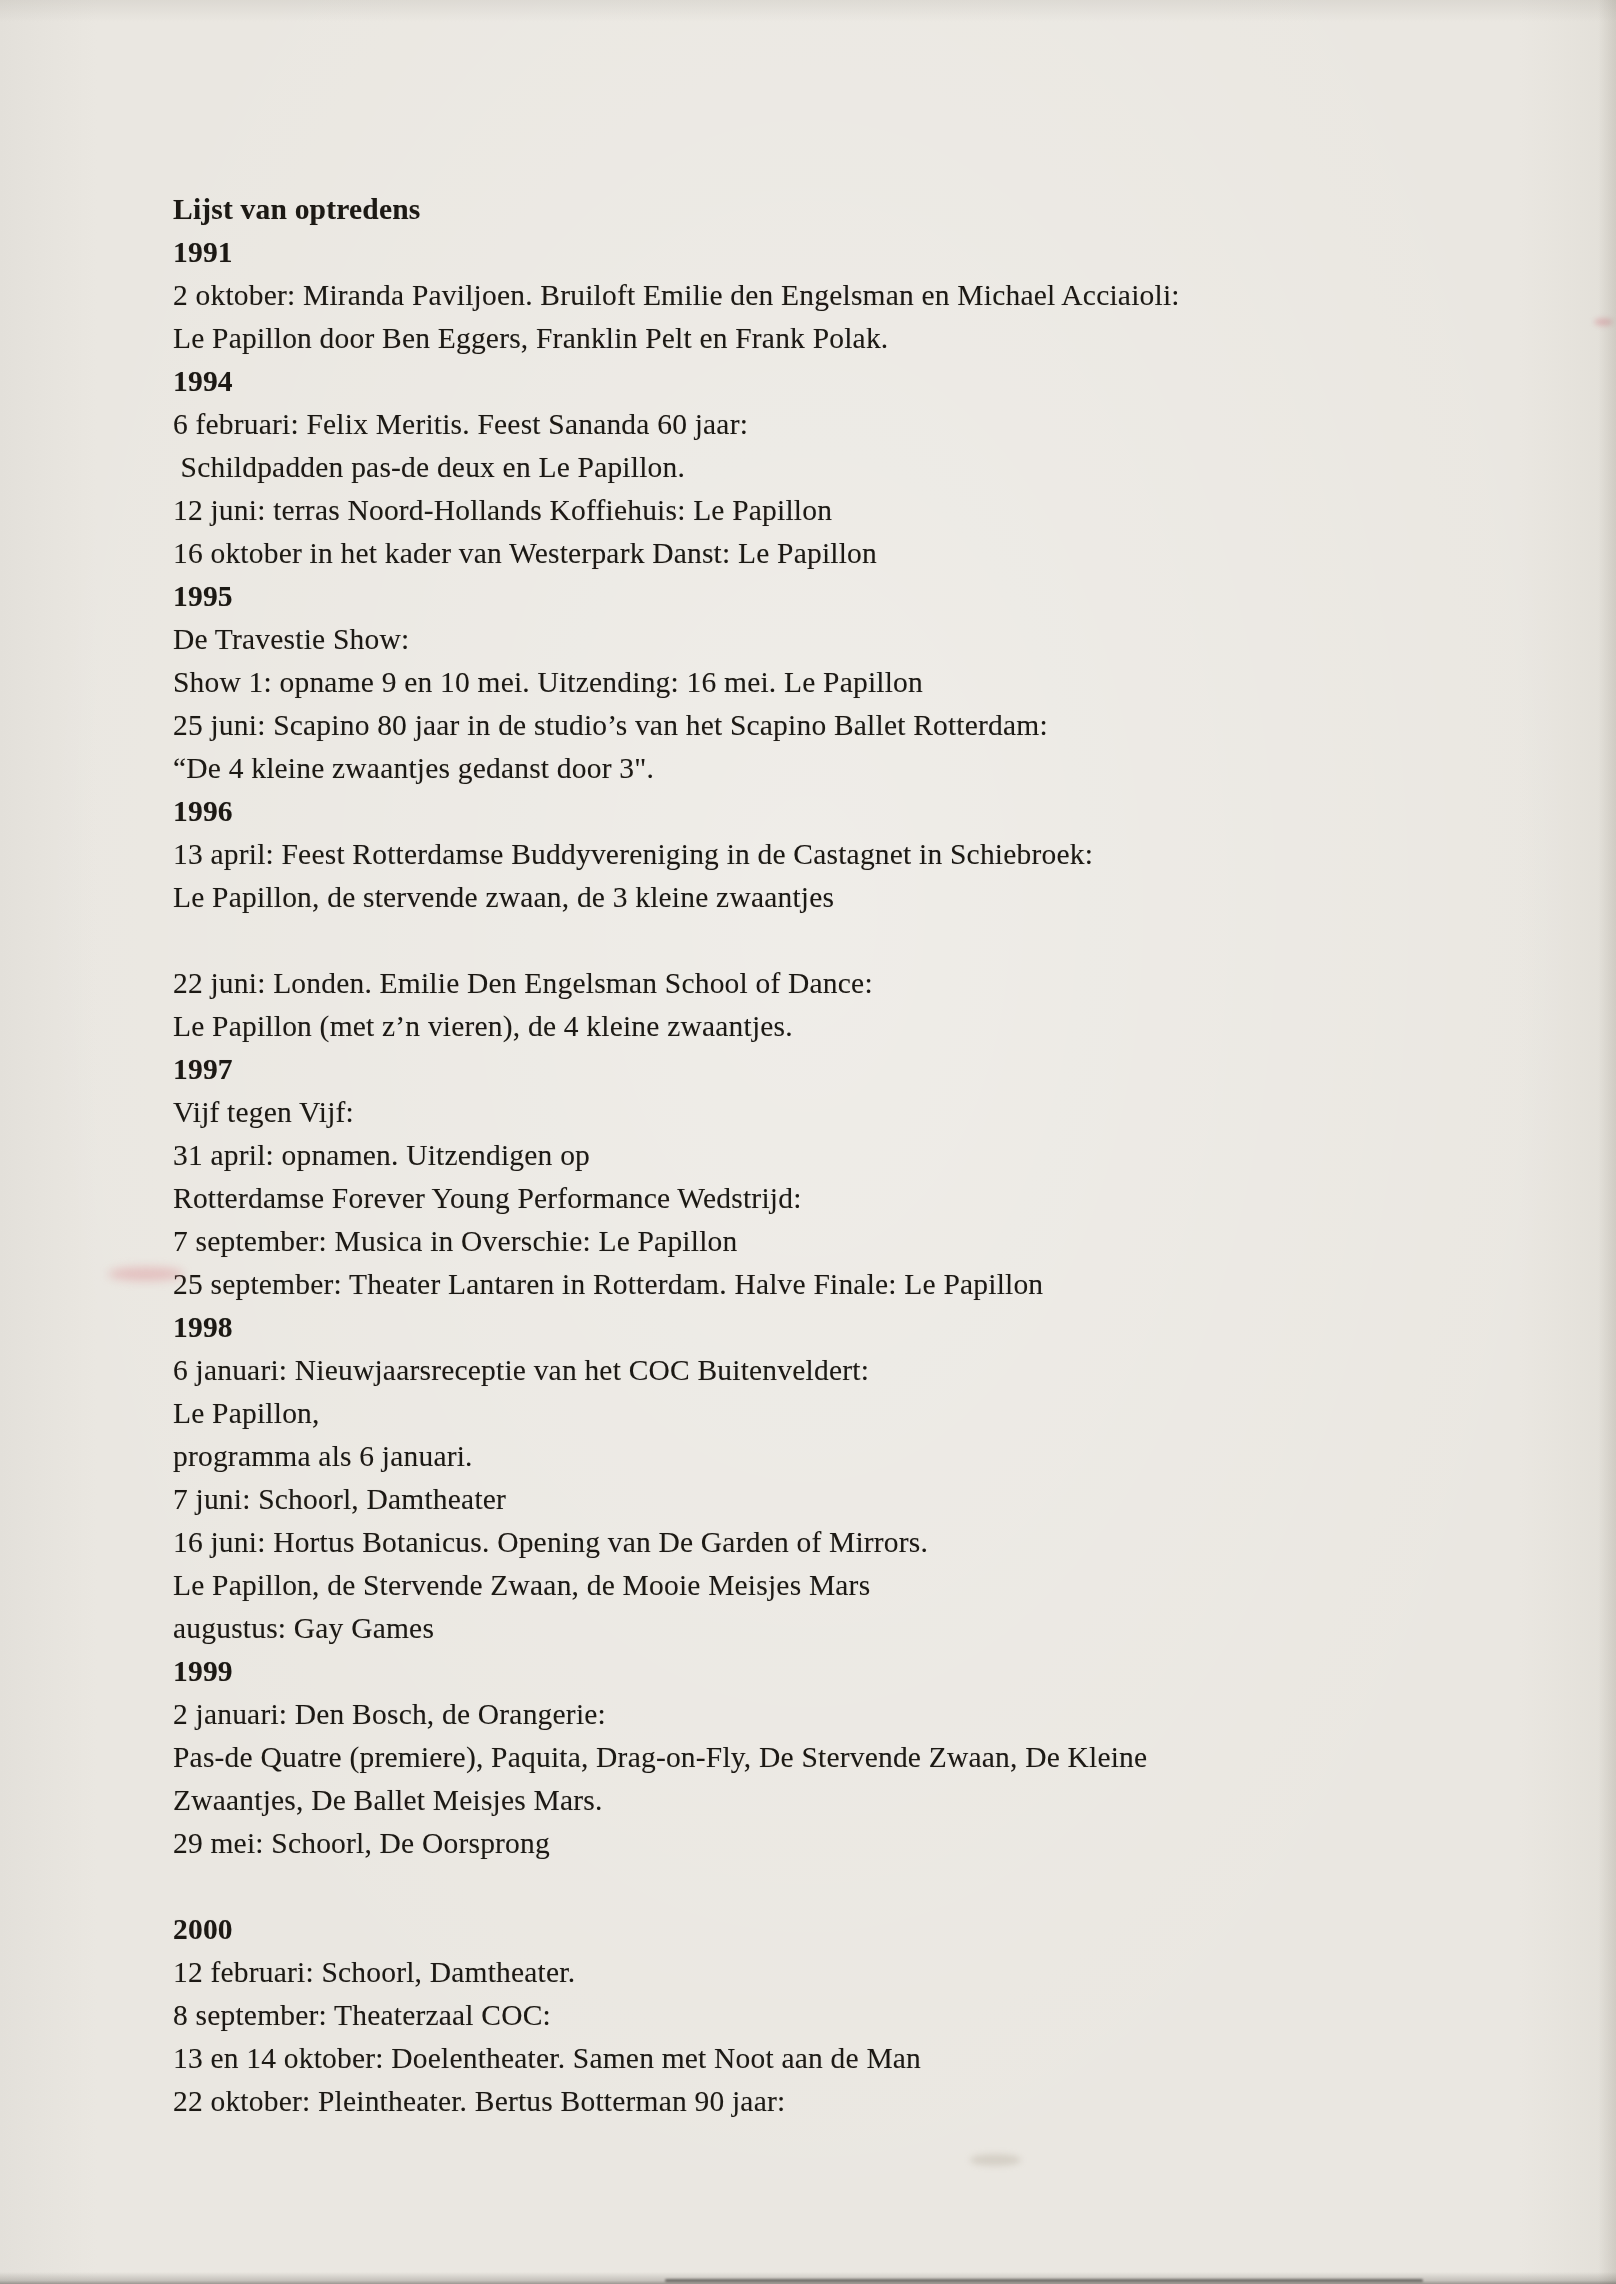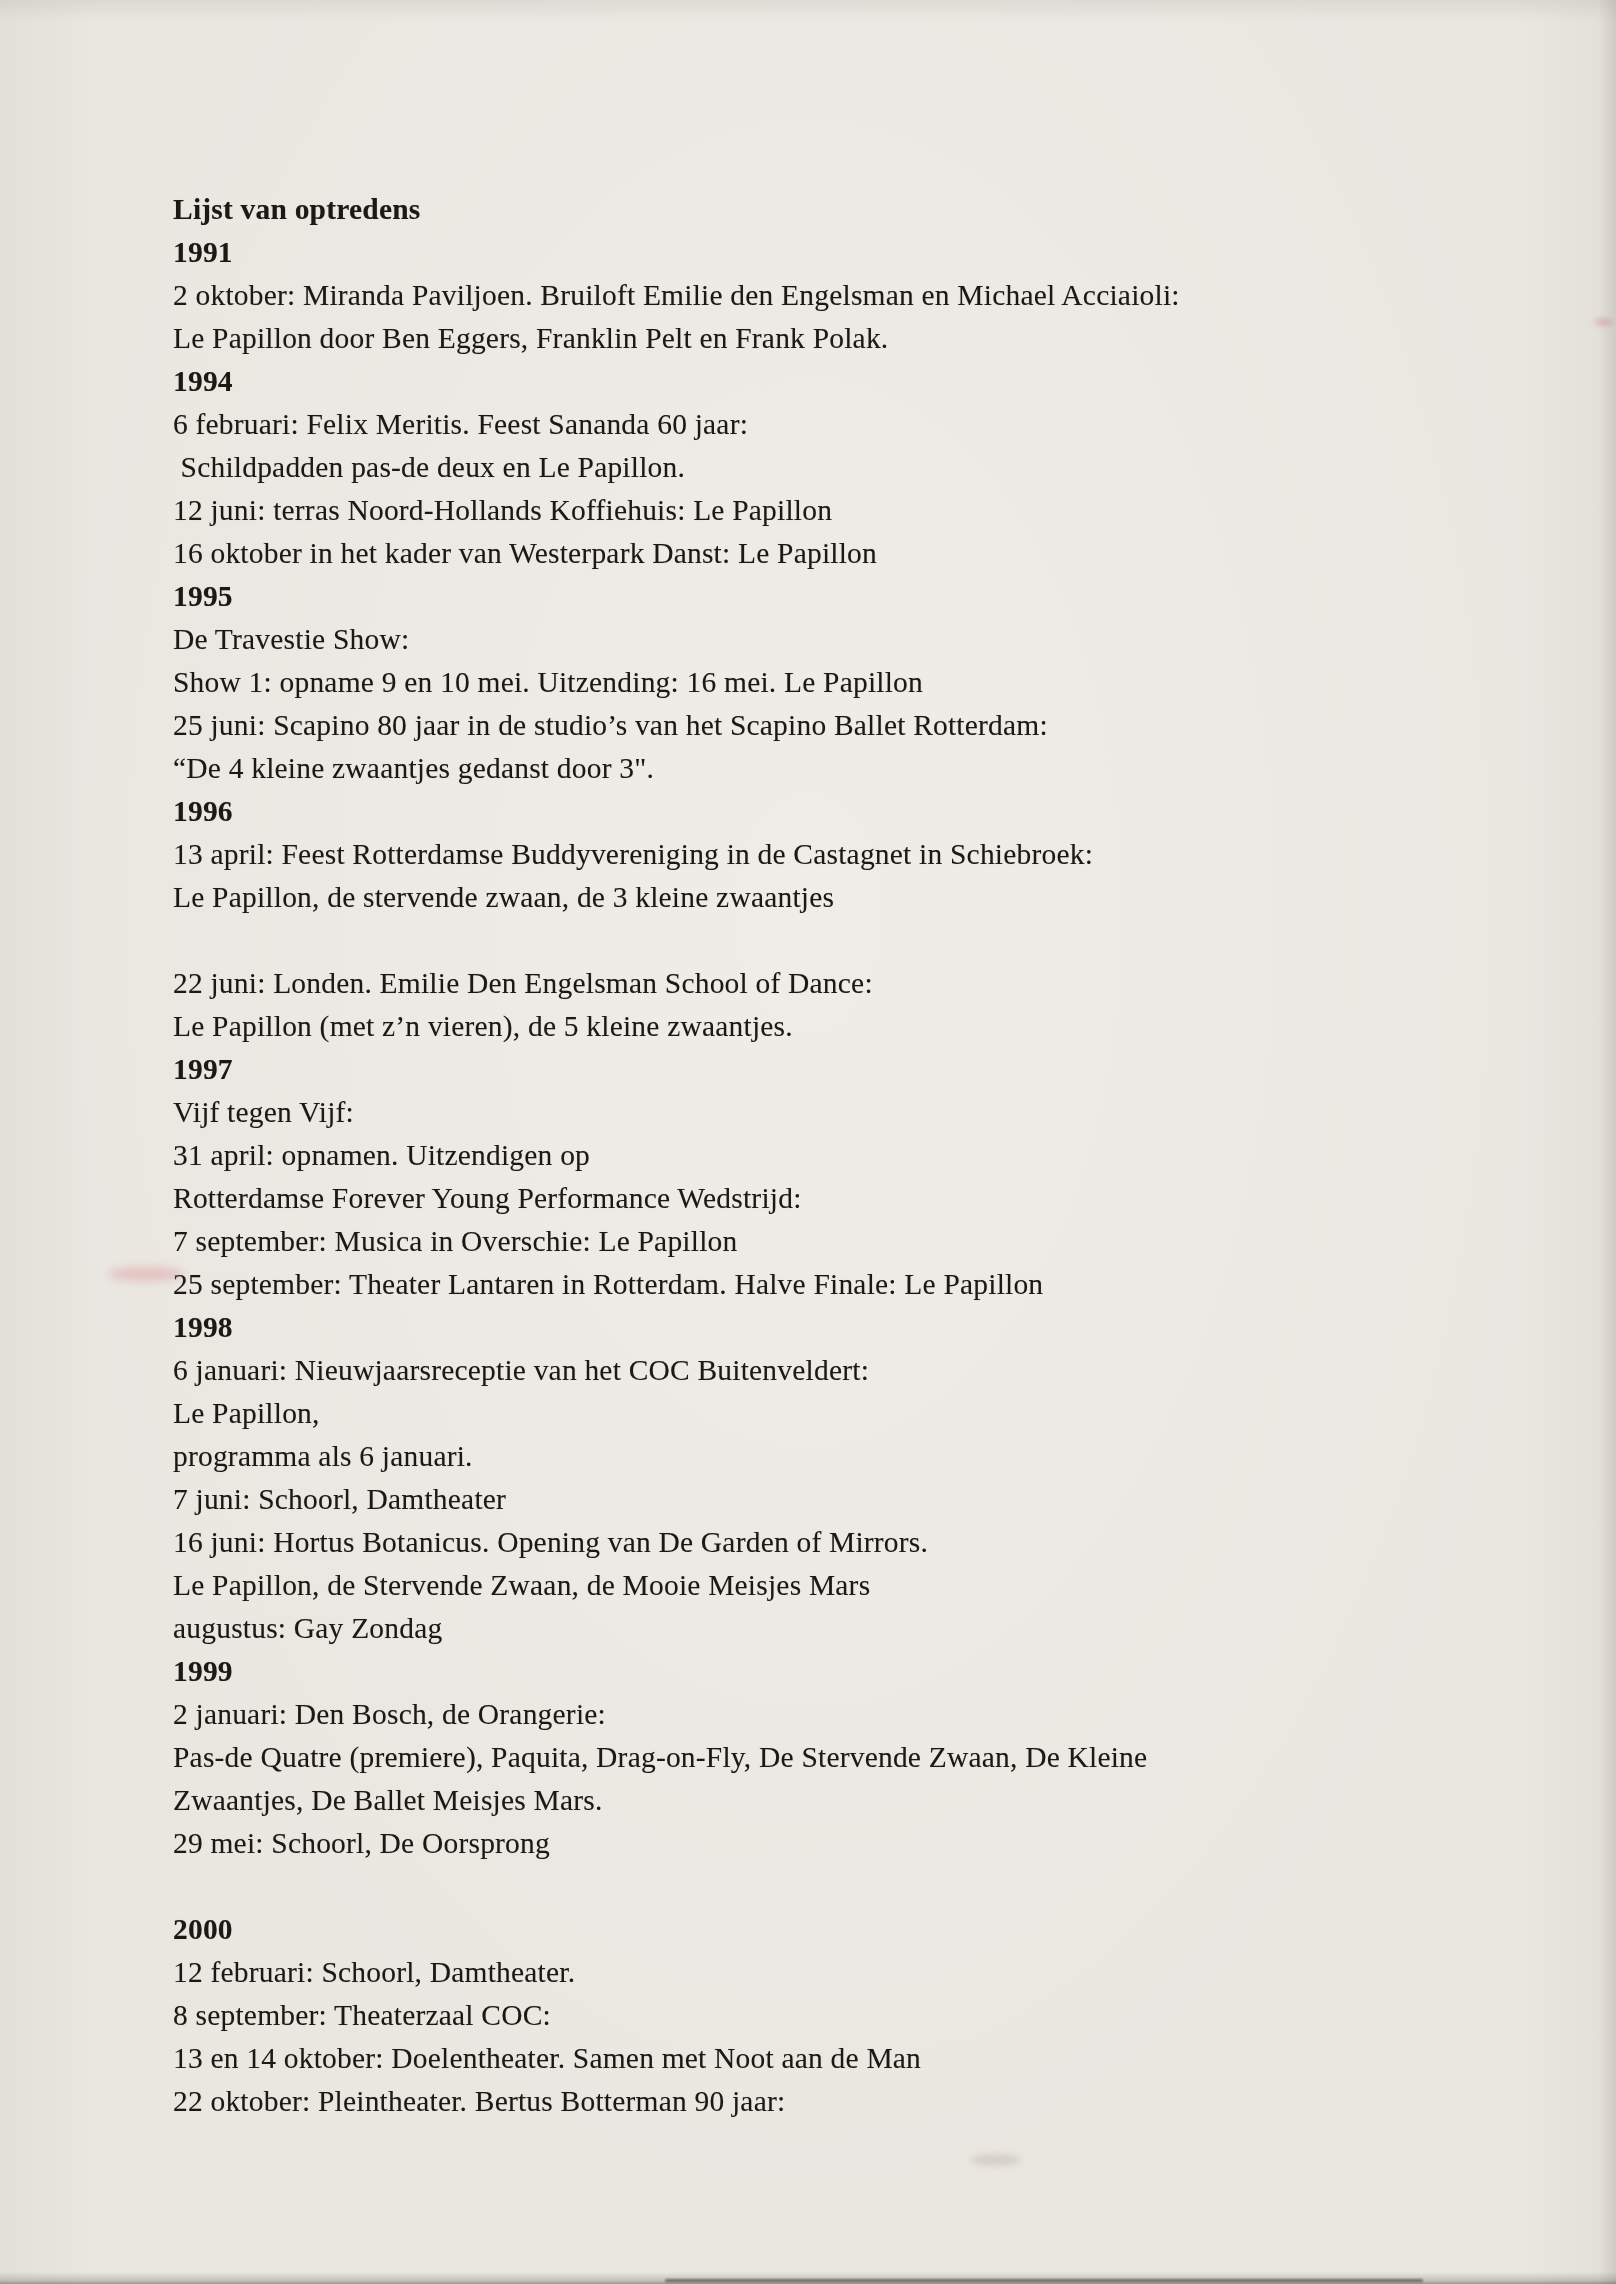--- a/index.html
+++ b/index.html
@@ -121,35 +121,35 @@
         <div class="line year">1995</div>
         <div class="line entry">De Travestie Show:</div>
         <div class="line entry">Show 1: opname 9 en 10 mei. Uitzending: 16 mei. Le Papillon</div>
         <div class="line entry">25 juni: Scapino 80 jaar in de studio’s van het Scapino Ballet Rotterdam:</div>
         <div class="line entry">“De 4 kleine zwaantjes gedanst door 3".</div>
         <div class="line year">1996</div>
         <div class="line entry">13 april: Feest Rotterdamse Buddyvereniging in de Castagnet in Schiebroek:</div>
         <div class="line entry">Le Papillon, de stervende zwaan, de 3 kleine zwaantjes</div>
         <div class="line entry blank">&nbsp;</div>
         <div class="line entry">22 juni: Londen. Emilie Den Engelsman School of Dance:</div>
-        <div class="line entry">Le Papillon (met z’n vieren), de 5 kleine zwaantjes.</div>
+        <div class="line entry">Le Papillon (met z’n vieren), de 4 kleine zwaantjes.</div>
         <div class="line year">1997</div>
         <div class="line entry">Vijf tegen Vijf:</div>
         <div class="line entry">31 april: opnamen. Uitzendigen op</div>
         <div class="line entry">Rotterdamse Forever Young Performance Wedstrijd:</div>
         <div class="line entry">7 september: Musica in Overschie: Le Papillon</div>
         <div class="line entry">25 september: Theater Lantaren in Rotterdam. Halve Finale: Le Papillon</div>
         <div class="line year">1998</div>
         <div class="line entry">6 januari: Nieuwjaarsreceptie van het COC Buitenveldert:</div>
         <div class="line entry">Le Papillon,</div>
         <div class="line entry">programma als 6 januari.</div>
         <div class="line entry">7 juni: Schoorl, Damtheater</div>
         <div class="line entry">16 juni: Hortus Botanicus. Opening van De Garden of Mirrors.</div>
         <div class="line entry">Le Papillon, de Stervende Zwaan, de Mooie Meisjes Mars</div>
-        <div class="line entry">augustus: Gay Zondag</div>
+        <div class="line entry">augustus: Gay Games</div>
         <div class="line year">1999</div>
         <div class="line entry">2 januari: Den Bosch, de Orangerie:</div>
         <div class="line entry">Pas-de Quatre (premiere), Paquita, Drag-on-Fly, De Stervende Zwaan, De Kleine</div>
         <div class="line entry">Zwaantjes, De Ballet Meisjes Mars.</div>
         <div class="line entry">29 mei: Schoorl, De Oorsprong</div>
         <div class="line entry blank">&nbsp;</div>
         <div class="line year">2000</div>
         <div class="line entry">12 februari: Schoorl, Damtheater.</div>
         <div class="line entry">8 september: Theaterzaal COC:</div>
         <div class="line entry">13 en 14 oktober: Doelentheater. Samen met Noot aan de Man</div>

